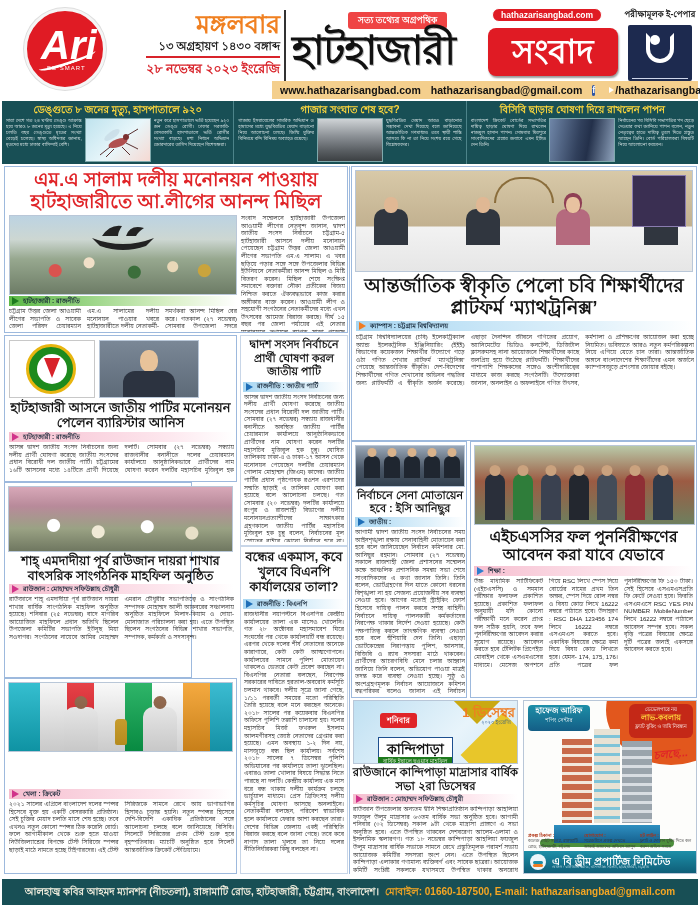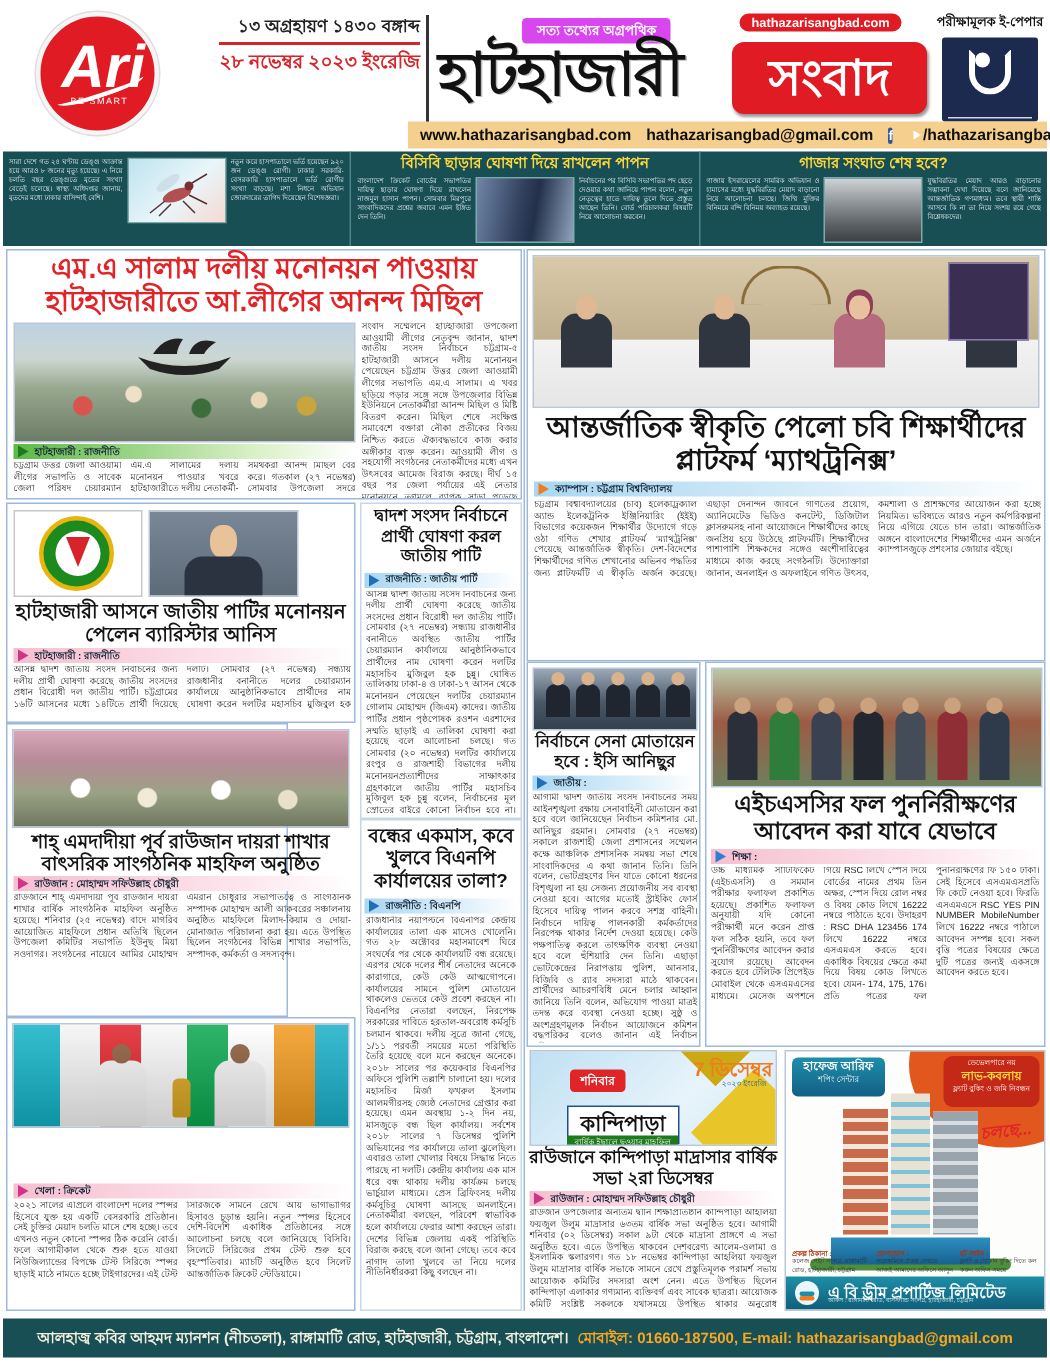--- a/index.html
+++ b/index.html
@@ -12,21 +12,21 @@
   .ari-logo{position:absolute;left:24px;top:8px;width:82px;height:82px;border-radius:50%;background:#e01b24;border:3px solid #f5f5f5;box-shadow:0 0 0 1px #ddd;}
   .ari-logo .a{position:absolute;left:14px;top:12px;font-size:40px;font-style:italic;font-weight:bold;color:#fff;}
   .ari-logo .sw{position:absolute;left:10px;top:44px;width:60px;height:10px;border-bottom:3px solid #fff;transform:rotate(-18deg);border-radius:50%;}
   .ari-logo .bs{position:absolute;left:20px;bottom:16px;font-size:6px;color:#fff;letter-spacing:1px;}
   .dateblk{position:absolute;left:104px;top:10px;width:176px;height:82px;text-align:right;}
   .dateblk .wd{color:#f08021;font-size:25px;font-weight:bold;line-height:28px;}
   .dateblk .bn{color:#222;font-size:11.5px;font-weight:bold;line-height:16px;}
   .dateblk .en{color:#d8232a;font-size:12.5px;font-weight:bold;border-top:2px solid #d8232a;display:inline-block;padding-top:2px;margin-top:2px;}
   .hdr-vline{position:absolute;left:284px;top:10px;width:2px;height:85px;background:#333;}
   .masthead{position:absolute;left:292px;top:12px;width:326px;height:66px;}
-  .mh-slogan{position:absolute;left:56px;top:0px;background:#d946ef;color:#fff;font-size:9px;font-weight:bold;padding:1px 10px;border-radius:3px;}
+  .mh-slogan{position:absolute;left:56px;top:0px;background:#ef4444;color:#fff;font-size:9px;font-weight:bold;padding:1px 10px;border-radius:3px;}
   .mh-main{position:absolute;left:0;top:13px;font-size:40px;font-weight:bold;color:#111;letter-spacing:-1px;line-height:50px;text-shadow:1px 1px 0 #bbb;}
   .mh-red{position:absolute;left:196px;top:16px;width:130px;height:48px;background:#e01b24;border-radius:8px;color:#fff;font-size:33px;font-weight:bold;text-align:center;line-height:48px;box-shadow:1px 2px 2px #999;}
   .mh-site{position:absolute;left:200px;top:-4px;background:#e01b24;border:1px solid #fff;color:#fff;font-size:8.5px;font-weight:bold;padding:1px 8px;border-radius:8px;}
   .epaper{position:absolute;left:624px;top:8px;width:72px;text-align:center;}
   .epaper .lbl{font-size:8.5px;font-weight:bold;color:#111;}
   .epaper .logo{margin-top:3px;width:64px;height:56px;background:#1d2a4f;margin-left:4px;position:relative;border-radius:2px;}
   .epaper .logo .g{position:absolute;left:18px;top:8px;width:28px;height:30px;border:4px solid #fff;border-top-color:transparent;border-radius:0 0 14px 14px;}
   .epaper .logo .dot{position:absolute;left:22px;top:10px;width:10px;height:10px;background:#fff;border-radius:50%;}
   .epaper .logo .tg{position:absolute;left:4px;bottom:2px;right:4px;font-size:4px;color:#cfd6ea;border-top:1px solid #cfd6ea;}
   .webbar{position:absolute;left:272px;top:81px;width:426px;height:18px;background:#f4cf8d;display:flex;align-items:center;gap:10px;padding:0 8px;font-size:10.5px;font-weight:bold;color:#111;}
@@ -147,20 +147,21 @@
 
 <div id="page">
 
   <div id="hdr">
     <div class="ari-logo">
       <div class="a">Ari</div>
       <div class="sw"></div>
       <div class="bs">BE SMART</div>
     </div>
     <div class="dateblk">
+      <div class="wd">মঙ্গলবার</div>
       <div class="bn">১৩ অগ্রহায়ণ ১৪৩০ বঙ্গাব্দ</div>
       <div class="en">২৮ নভেম্বর ২০২৩ ইংরেজি</div>
     </div>
     <div class="hdr-vline"></div>
     <div class="masthead">
       <div class="mh-slogan">সত্য তথ্যের অগ্রপথিক</div>
       <div class="mh-main">হাটহাজারী</div>
       <div class="mh-red">সংবাদ</div>
       <div class="mh-site">hathazarisangbad.com</div>
     </div>
@@ -176,47 +177,48 @@
       <span>www.hathazarisangbad.com</span>
       <span>hathazarisangbad@gmail.com</span>
       <span class="ic-fb">f</span>
       <span class="ic-yt"></span>
       <span>/hathazarisangbad</span>
     </div>
   </div>
 
   <div id="ticker">
     <div class="tk">
+      <h3>ডেঙ্গুতে ৮ জনের মৃত্যু, হাসপাতালে ৯২০</h3>
       <div class="row">
         <div class="txt">সারা দেশে গত ২৪ ঘণ্টায় ডেঙ্গু আক্রান্ত হয়ে আরও ৮ জনের মৃত্যু হয়েছে। এ নিয়ে চলতি বছর ডেঙ্গুতে মৃতের সংখ্যা বেড়েই চলেছে। স্বাস্থ্য অধিদপ্তর জানায়, মৃতদের মধ্যে ঢাকার বাসিন্দাই বেশি।</div>
         <div class="img img-mosquito photo">
           <svg width="52" height="36" viewBox="0 0 52 36">
             <ellipse cx="26" cy="20" rx="10" ry="4" fill="#b05050" transform="rotate(-20 26 20)"></ellipse>
             <circle cx="34" cy="14" r="3" fill="#7a3030"></circle>
             <ellipse cx="20" cy="12" rx="9" ry="3.5" fill="rgba(200,220,230,.8)" transform="rotate(-35 20 12)"></ellipse>
             <path d="M18 24 L8 32 M22 26 L14 34 M30 24 L38 32 M34 20 L46 26 M36 12 L46 6" stroke="#5a3030" stroke-width="1" fill="none"></path>
           </svg>
         </div>
         <div class="txt">নতুন করে হাসপাতালে ভর্তি হয়েছেন ৯২০ জন ডেঙ্গু রোগী। ঢাকার সরকারি-বেসরকারি হাসপাতালে ভর্তি রোগীর সংখ্যা বাড়ছে। মশা নিধনে অভিযান জোরদারের তাগিদ দিয়েছেন বিশেষজ্ঞরা।</div>
       </div>
     </div>
     <div class="tk">
+      <h3>গাজার সংঘাত শেষ হবে?</h3>
+      <div class="row">
+        <div class="txt">গাজায় ইসরায়েলের সামরিক অভিযান ও হামাসের মধ্যে যুদ্ধবিরতির মেয়াদ বাড়ানো নিয়ে আলোচনা চলছে। জিম্মি মুক্তির বিনিময়ে বন্দি বিনিময় অব্যাহত রয়েছে।</div>
+        <div class="img img-gaza photo"></div>
+        <div class="txt">যুদ্ধবিরতির মেয়াদ আরও বাড়ানোর সম্ভাবনা দেখা দিয়েছে বলে জানিয়েছে আন্তর্জাতিক গণমাধ্যম। তবে স্থায়ী শান্তি আসবে কি না তা নিয়ে সংশয় রয়ে গেছে বিশ্লেষকদের।</div>
+      </div>
+    </div>
+    <div class="tk">
       <h3>বিসিবি ছাড়ার ঘোষণা দিয়ে রাখলেন পাপন</h3>
       <div class="row">
         <div class="txt">বাংলাদেশ ক্রিকেট বোর্ডের সভাপতির দায়িত্ব ছাড়ার ঘোষণা দিয়ে রাখলেন নাজমুল হাসান পাপন। সোমবার মিরপুরে সাংবাদিকদের প্রশ্নের জবাবে এমন ইঙ্গিত দেন তিনি।</div>
         <div class="img img-papon photo"></div>
         <div class="txt">নির্বাচনের পর বিসিবি সভাপতির পদ ছেড়ে দেওয়ার কথা জানিয়ে পাপন বলেন, নতুন নেতৃত্বের হাতে দায়িত্ব তুলে দিতে প্রস্তুত আছেন তিনি। বোর্ড পরিচালকরা বিষয়টি নিয়ে আলোচনা করবেন।</div>
-      </div>
-    </div>
-    <div class="tk">
-      <h3>গাজার সংঘাত শেষ হবে?</h3>
-      <div class="row">
-        <div class="txt">গাজায় ইসরায়েলের সামরিক অভিযান ও হামাসের মধ্যে যুদ্ধবিরতির মেয়াদ বাড়ানো নিয়ে আলোচনা চলছে। জিম্মি মুক্তির বিনিময়ে বন্দি বিনিময় অব্যাহত রয়েছে।</div>
-        <div class="img img-gaza photo"></div>
-        <div class="txt">যুদ্ধবিরতির মেয়াদ আরও বাড়ানোর সম্ভাবনা দেখা দিয়েছে বলে জানিয়েছে আন্তর্জাতিক গণমাধ্যম। তবে স্থায়ী শান্তি আসবে কি না তা নিয়ে সংশয় রয়ে গেছে বিশ্লেষকদের।</div>
       </div>
     </div>
   </div>
 
   <div class="box" style="left:4px;top:166px;width:344px;height:167px;">
     <div class="h-red" style="font-size:19px;line-height:22px;padding:2px 4px;">এম.এ সালাম দলীয় মনোনয়ন পাওয়ায় হাটহাজারীতে আ.লীগের আনন্দ মিছিল</div>
     <div class="photo ph-rally" style="position:absolute;left:4px;top:48px;width:228px;height:80px;">
       <svg class="boat" width="70" height="30" viewBox="0 0 70 30">
         <path d="M4 18 Q35 30 66 18 L58 26 Q35 34 12 26 Z" fill="#222"></path>
         <path d="M14 16 Q22 4 34 6 Q30 12 30 16 Z" fill="#222"></path>
@@ -340,21 +342,21 @@
       <span class="tri" style="border-left-color:#2e7fd0;"></span>
       <span>শিক্ষা :</span>
     </div>
     <div class="body-txt cols3" style="position:absolute;left:3px;top:136px;width:219px;height:117px;">উচ্চ মাধ্যমিক সার্টিফিকেট (এইচএসসি) ও সমমান পরীক্ষার ফলাফল প্রকাশিত হয়েছে। প্রকাশিত ফলাফল অনুযায়ী যদি কোনো পরীক্ষার্থী মনে করেন প্রাপ্ত ফল সঠিক হয়নি, তবে ফল পুনর্নিরীক্ষণের আবেদন করার সুযোগ রয়েছে। আবেদন করতে হবে টেলিটক প্রিপেইড মোবাইল থেকে এসএমএসের মাধ্যমে। মেসেজ অপশনে গিয়ে RSC লিখে স্পেস দিয়ে বোর্ডের নামের প্রথম তিন অক্ষর, স্পেস দিয়ে রোল নম্বর ও বিষয় কোড লিখে 16222 নম্বরে পাঠাতে হবে। উদাহরণ : RSC DHA 123456 174 লিখে 16222 নম্বরে এসএমএস করতে হবে। একাধিক বিষয়ের ক্ষেত্রে কমা দিয়ে বিষয় কোড লিখতে হবে। যেমন- 174, 175, 176। প্রতি পত্রের ফল পুনর্নিরীক্ষণের ফি ১৫০ টাকা। সেই হিসেবে এসএমএসপ্রতি ফি কেটে নেওয়া হবে। ফিরতি এসএমএসে RSC YES PIN NUMBER MobileNumber লিখে 16222 নম্বরে পাঠালে আবেদন সম্পন্ন হবে। সকল বৃত্তি পত্রের বিষয়ের ক্ষেত্রে দুটি পত্রের জন্যই একসঙ্গে আবেদন করতে হবে।</div>
   </div>
 
   <div class="box" style="left:351px;top:700px;width:169px;height:174px;border:none;">
     <div class="kp-ad" style="position:absolute;left:2px;top:0;width:165px;height:64px;">
       <div class="tri1"></div>
         <div class="tri2"></div>
-      <div class="d1">7 ডিসেম্বর</div>
+      <div class="d1">1 ডিসেম্বর</div>
       <div class="d2">২০২৩ ইংরেজি</div>
       <div class="day">শনিবার</div>
       <div class="ttl">কান্দিপাড়া</div>
       <div class="sub">বার্ষিক ইছালে ছওয়াব মাহফিল</div>
     </div>
     <div class="h-blk" style="position:absolute;left:0;top:66px;width:169px;font-size:11.5px;line-height:13.5px;">রাউজানে কান্দিপাড়া মাদ্রাসার বার্ষিক সভা ২রা ডিসেম্বর</div>
     <div class="tag pink" style="position:absolute;left:2px;top:94px;width:165px;">
       <span class="tri"></span>
       <span>রাউজান : মোহাম্মদ সফিউল্লাহ চৌধুরী</span>
     </div>

